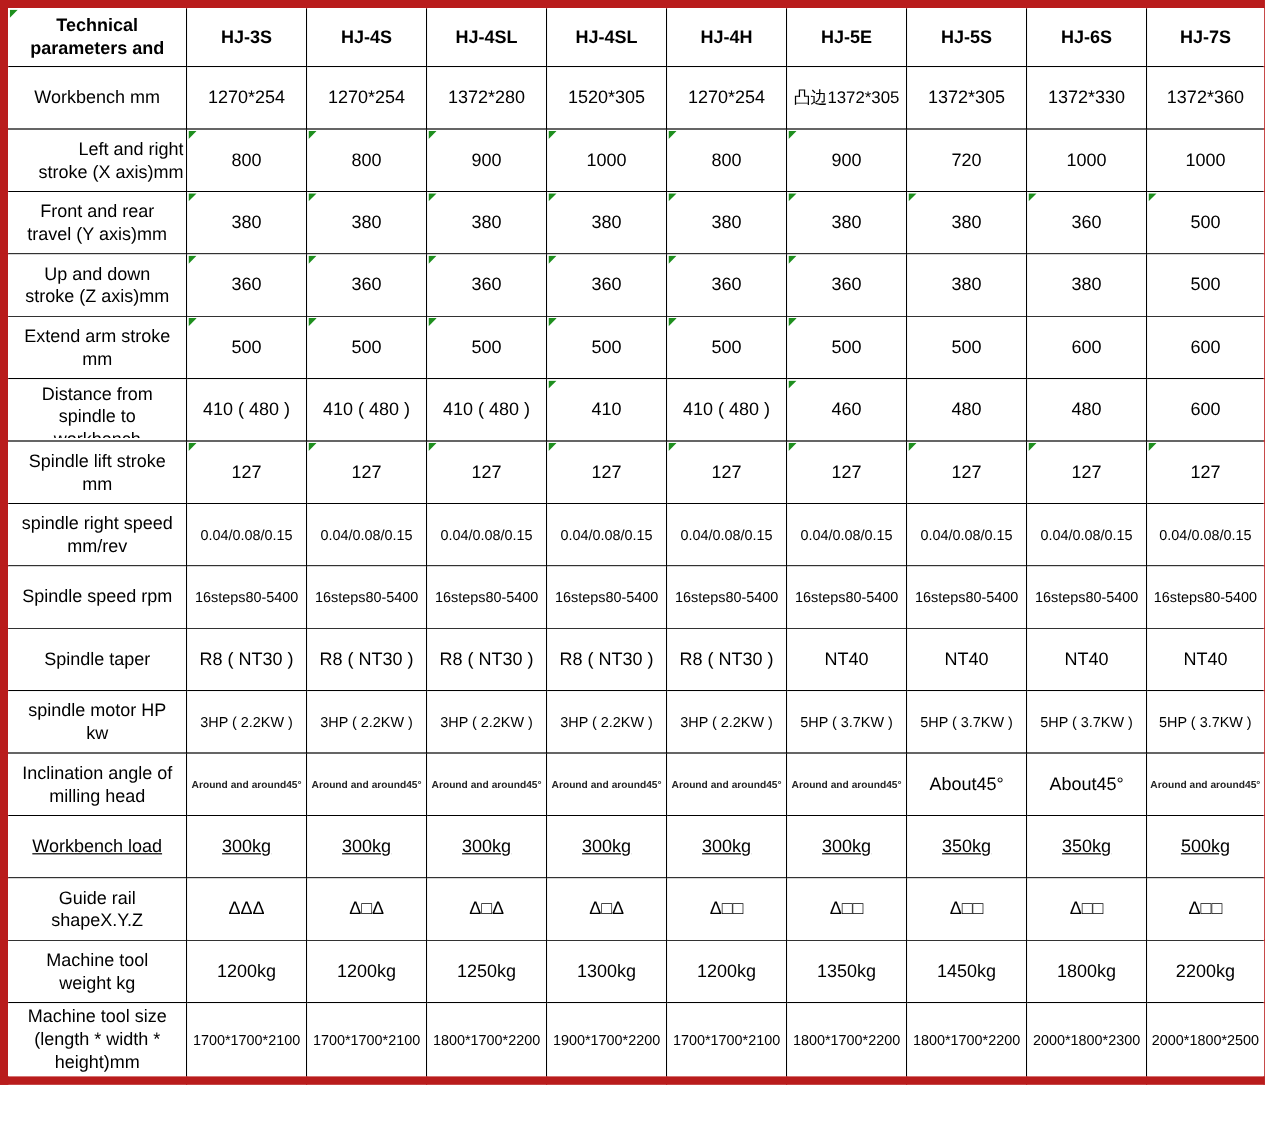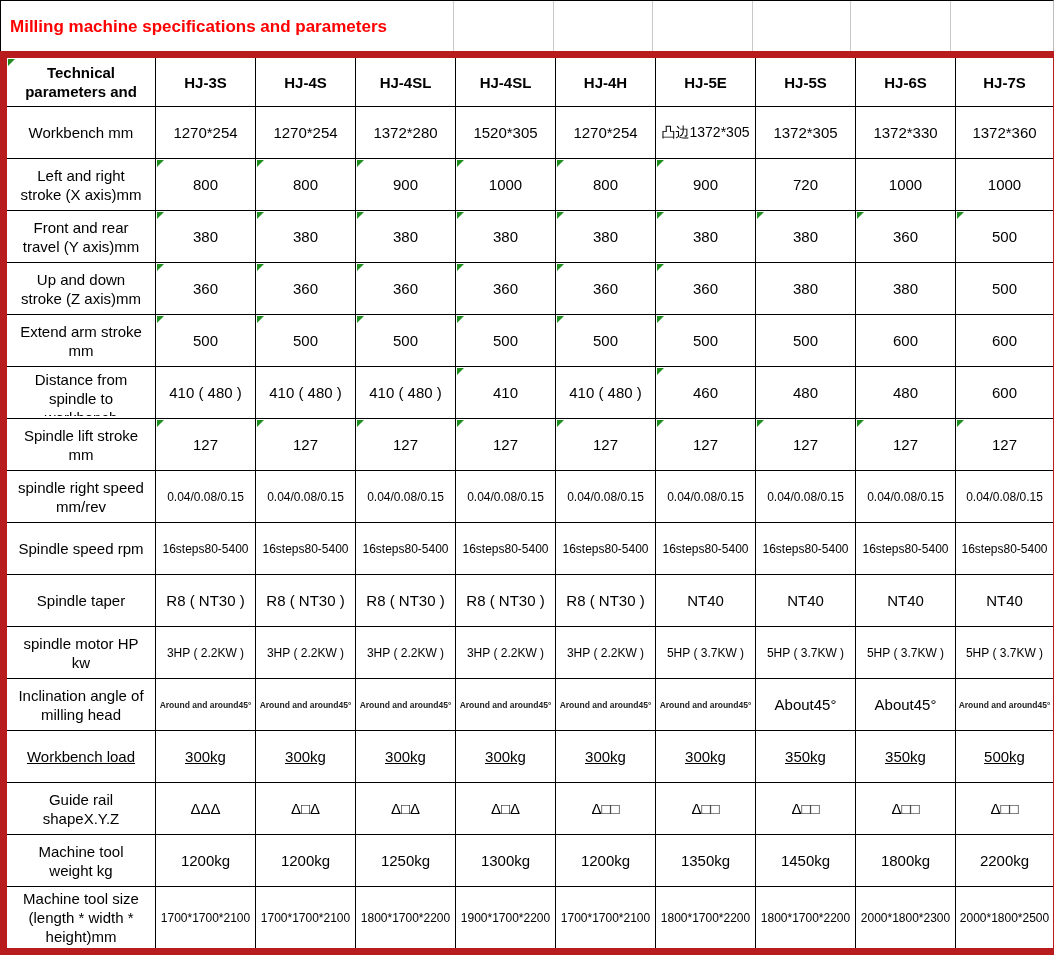--- a/index.html
+++ b/index.html
@@ -20,29 +20,20 @@
   td{font-size:15px;}
   td.small{font-size:12px;letter-spacing:0;}
   td.tiny{font-size:8.5px;font-weight:bold;color:#222;}
   td.fit{font-size:14px;}
   .tri{position:absolute;top:1px;left:1px;width:7px;height:7px;background:#1E8F1E;clip-path:polygon(0 0,100% 0,0 100%);}
 </style>
 </head>
 <body>
 
 <div class="sheet">
-  <div class="title-row">
-    <span class="title-text">Milling machine specifications and parameters</span>
-  <div class="gl" style="left: 452px;"></div>
-      <div class="gl" style="left: 552px;"></div>
-      <div class="gl" style="left: 651px;"></div>
-      <div class="gl" style="left: 751px;"></div>
-      <div class="gl" style="left: 849px;"></div>
-      <div class="gl" style="left: 949px;"></div>
-    </div>
   <table>
     <colgroup id="cols">
         <col style="width: 152px;">
         <col style="width: 100px;">
         <col style="width: 100px;">
         <col style="width: 100px;">
         <col style="width: 100px;">
         <col style="width: 100px;">
         <col style="width: 100px;">
         <col style="width: 100px;">
@@ -77,21 +68,21 @@
           <td><span>1372*280</span></td>
           <td><span>1520*305</span></td>
           <td><span>1270*254</span></td>
           <td class="fit"><span>凸边1372*305</span></td>
           <td><span>1372*305</span></td>
           <td><span>1372*330</span></td>
           <td><span>1372*360</span></td>
         </tr>
         <tr style="height: 52px;">
           <th class="rowlabel">
-            <div class="labelwrap" style="max-height: 46px;">Left and right
+            <div class="labelwrap" style="max-height: 46px; text-align: right;">Left and right
 stroke (X axis)mm</div>
           </th>
           <td><span class="tri"></span><span>800</span></td>
           <td><span class="tri"></span><span>800</span></td>
           <td><span class="tri"></span><span>900</span></td>
           <td><span class="tri"></span><span>1000</span></td>
           <td><span class="tri"></span><span>800</span></td>
           <td><span class="tri"></span><span>900</span></td>
           <td><span>720</span></td>
           <td><span>1000</span></td>

